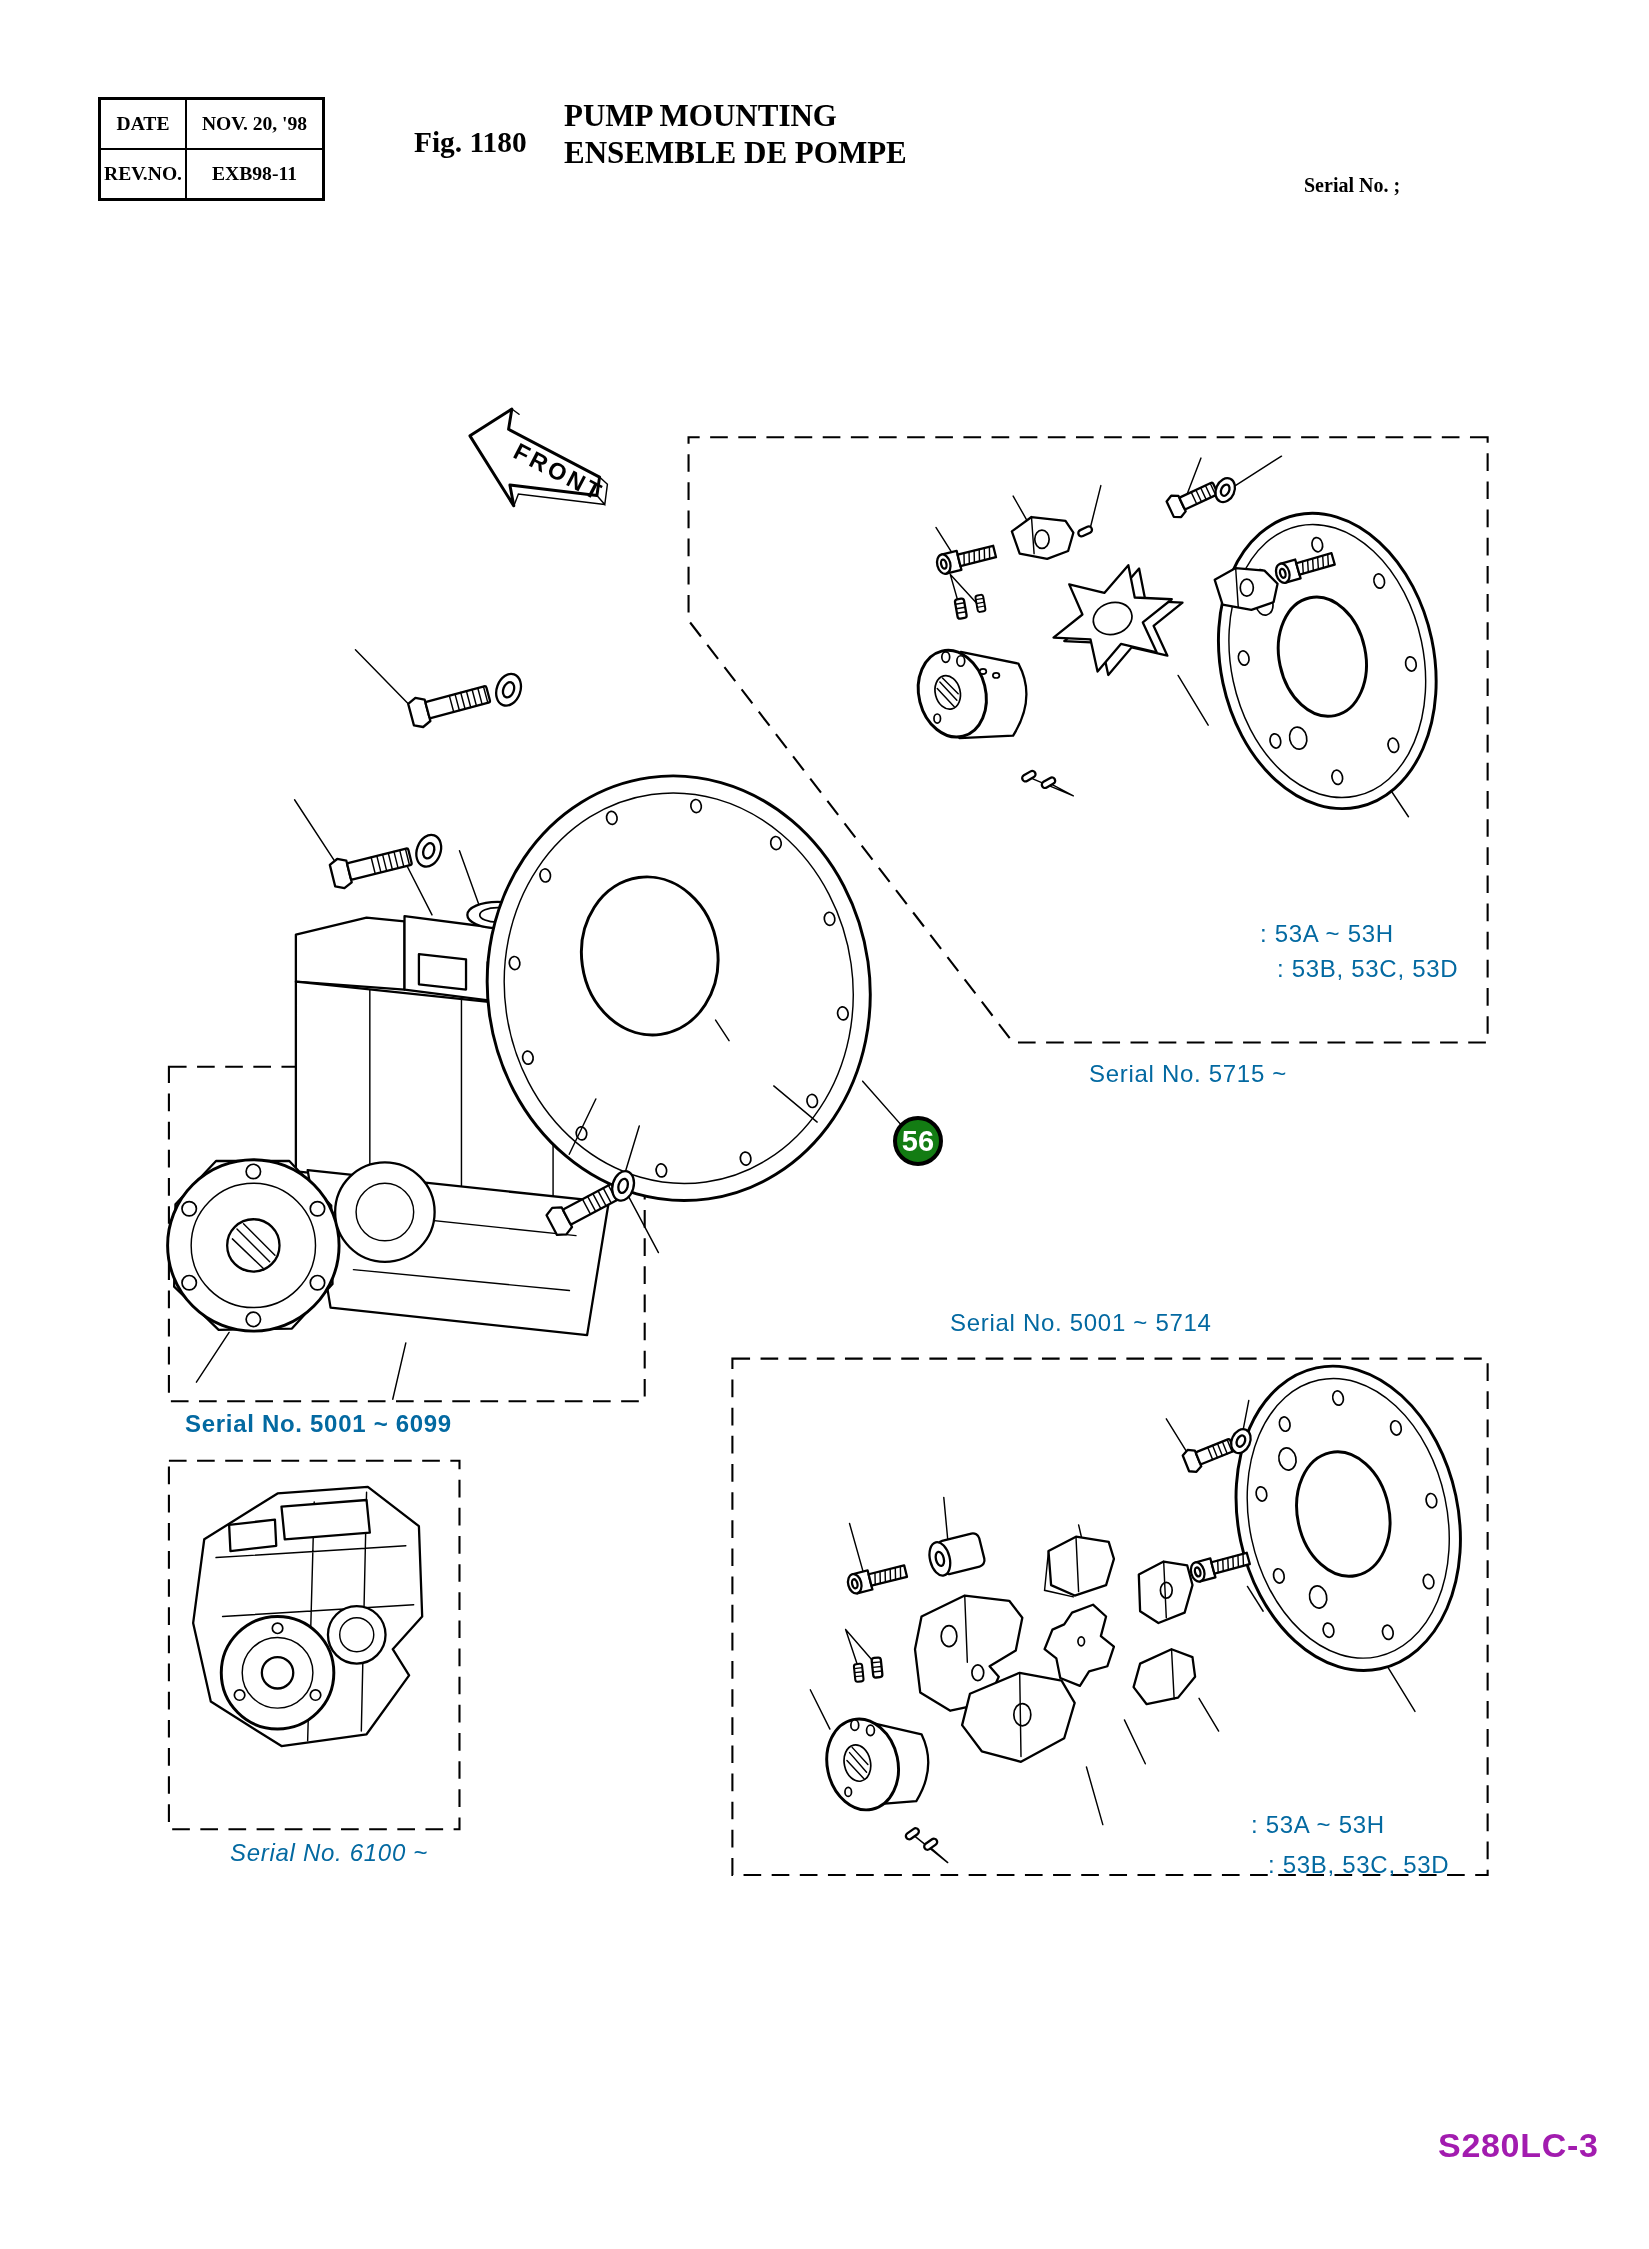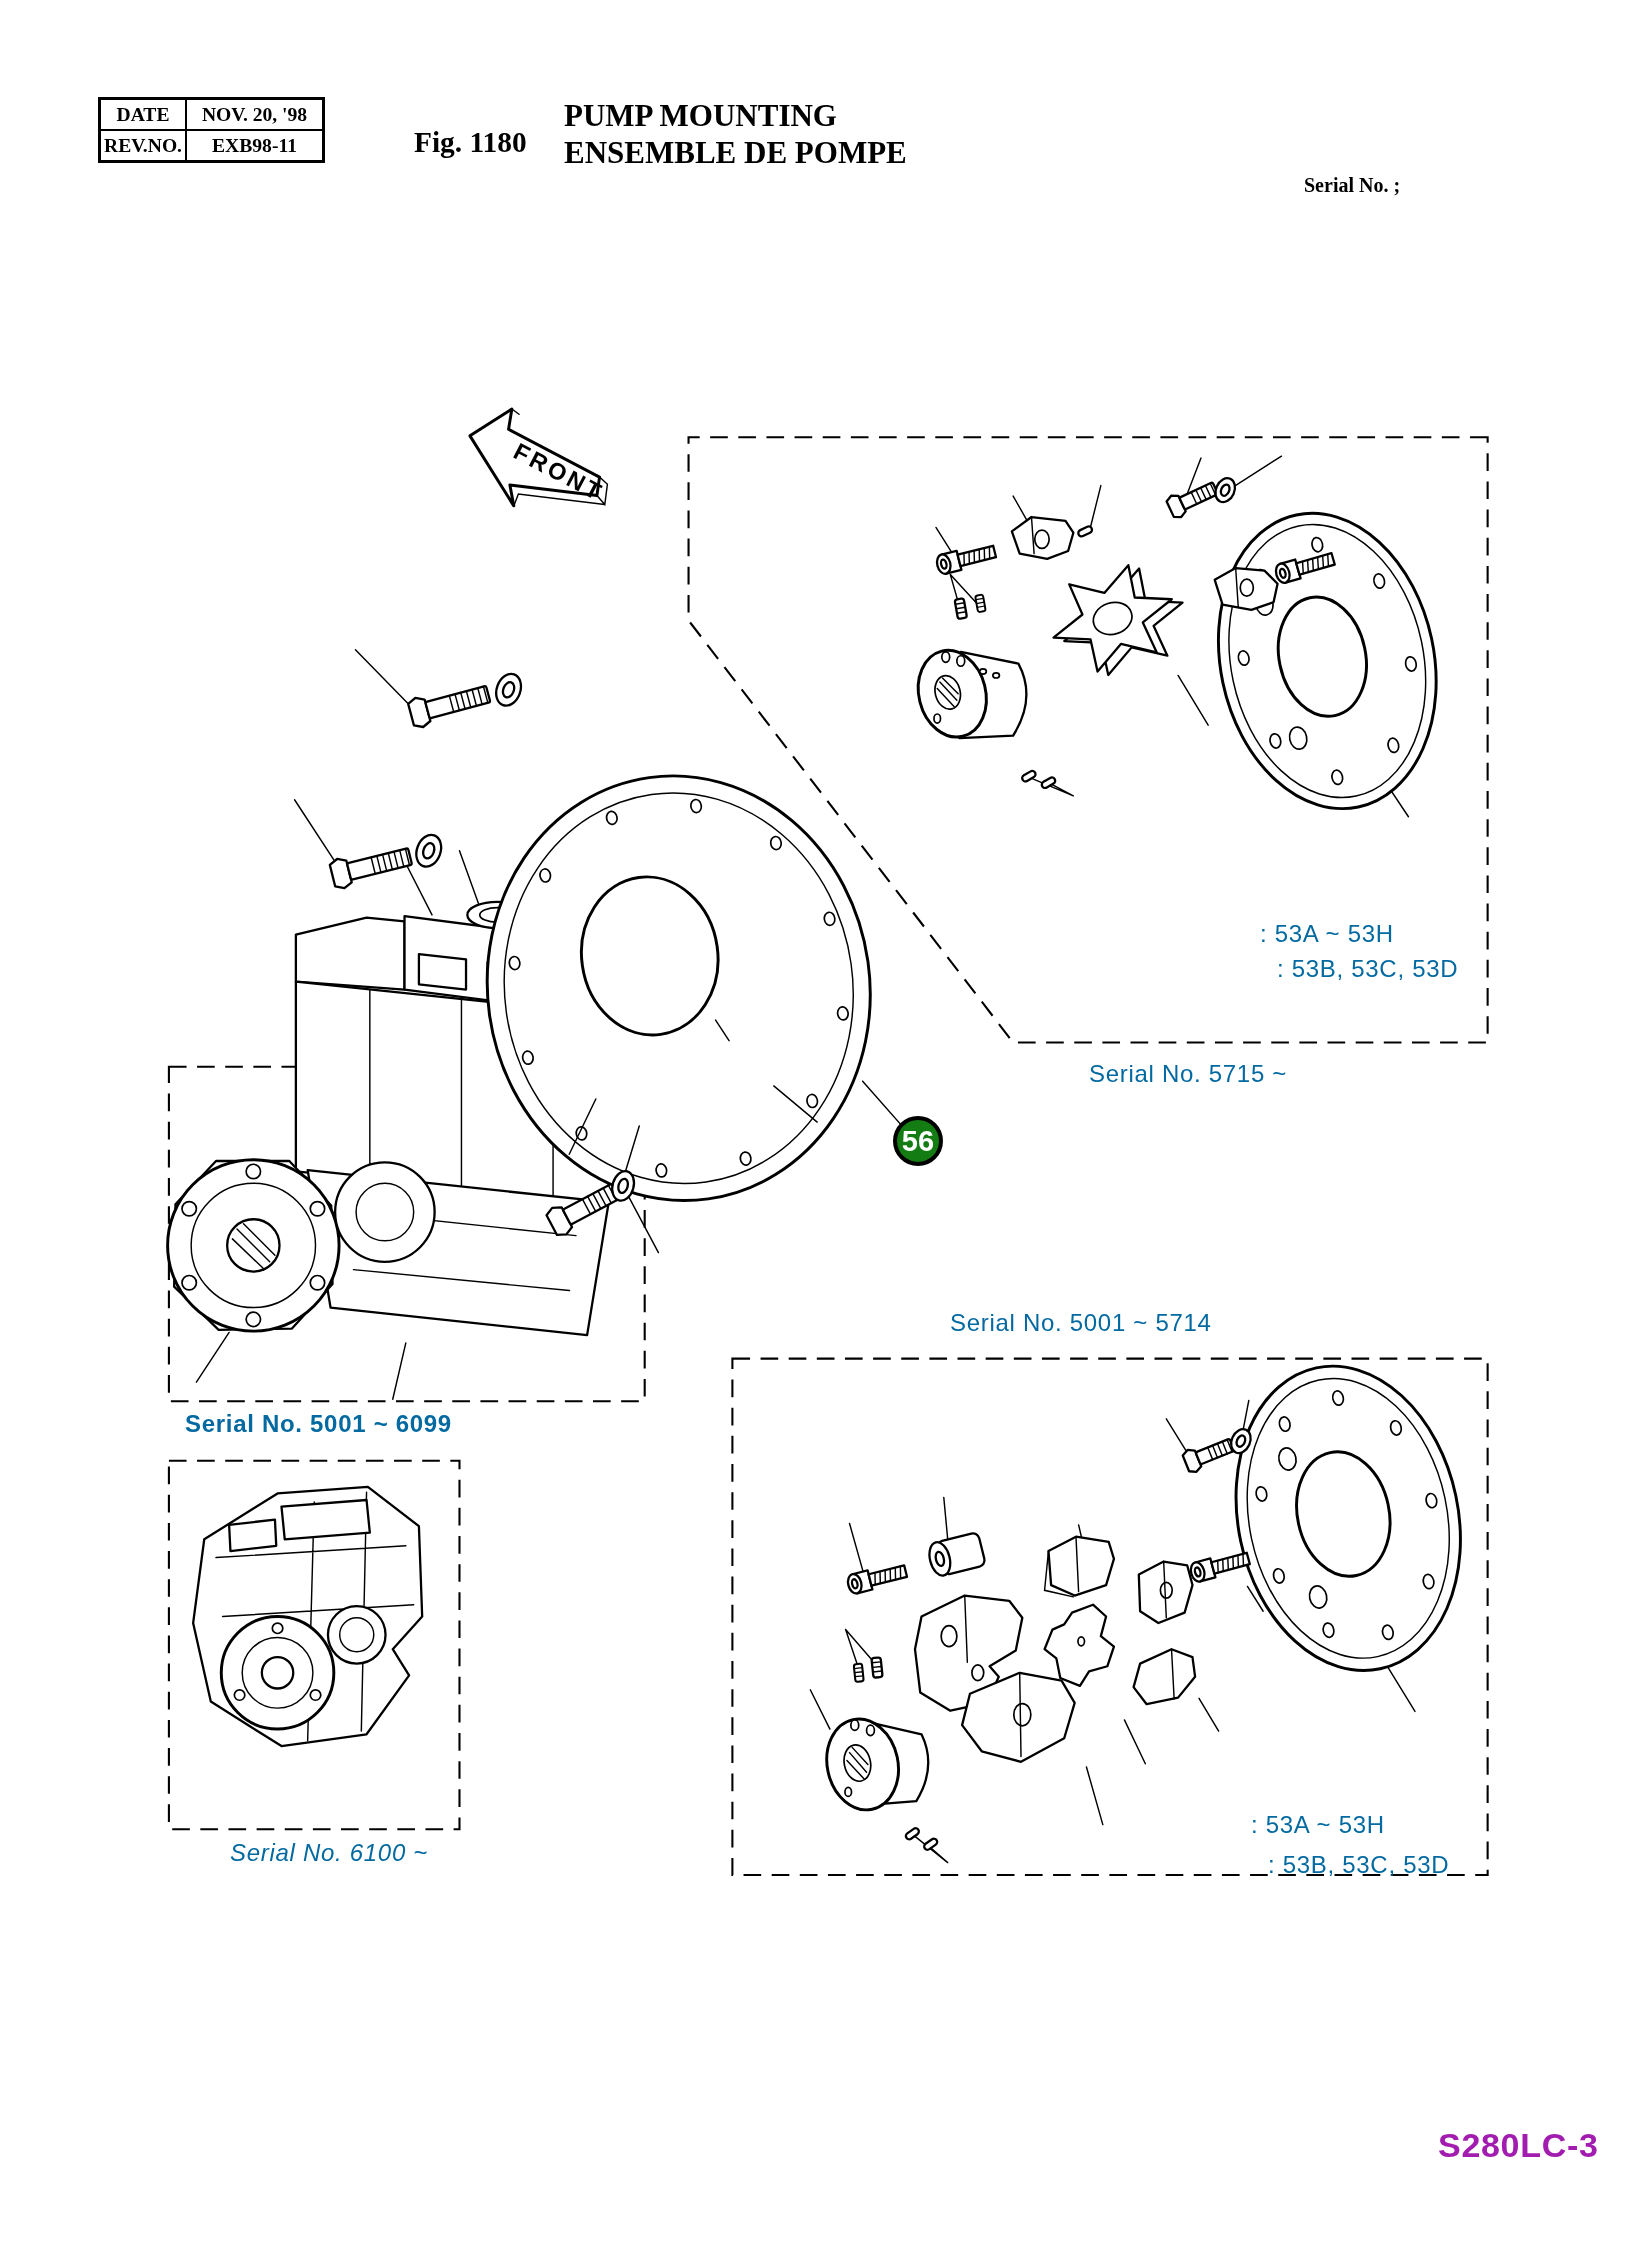--- a/index.html
+++ b/index.html
@@ -10,21 +10,21 @@
   .wf{fill:#ffffff;stroke:#000;stroke-width:3.5;stroke-linejoin:round;stroke-linecap:round;}
   .wf4{fill:#ffffff;stroke:#000;stroke-width:4.5;stroke-linejoin:round;}
   .thin{fill:none;stroke:#000;stroke-width:2.2;stroke-linecap:round;}
   .dash{fill:none;stroke:#000;stroke-width:3.2;stroke-dasharray:27 16;}
   .hole{fill:#ffffff;stroke:#000;stroke-width:2.6;}
   
   .serifb{position:absolute;font-family:"Liberation Serif",serif;font-weight:bold;color:#000;white-space:nowrap;}
   .lbl{position:absolute;font-family:"Liberation Sans",sans-serif;font-size:24px;color:#0369a1;
        white-space:nowrap;letter-spacing:0.7px;}
   .revtable{position:absolute;left:98px;top:97px;width:221px;border:3.3px solid #000;background:#fff;}
-  .rt-row{display:flex;height:29px;}
+  .rt-row{display:flex;height:48px;}
   .rt-row + .rt-row{border-top:2.6px solid #000;}
   .rt-c{display:flex;align-items:center;justify-content:center;
         font-family:"Liberation Serif",serif;font-weight:bold;font-size:19.6px;color:#000;}
   .rt-l{width:84px;border-right:2.6px solid #000;}
   .rt-v{flex:1;}
   .badge{position:absolute;left:893px;top:1116px;width:50px;height:50px;border-radius:50%;
          background:#137c13;border:4.6px solid #000;box-sizing:border-box;display:flex;
          align-items:center;justify-content:center;color:#fff;font-size:29px;font-weight:bold;}
   .front-text{font-family:"Liberation Sans",sans-serif;font-weight:bold;font-size:36px;fill:#000;letter-spacing:5px;}
 </style>

